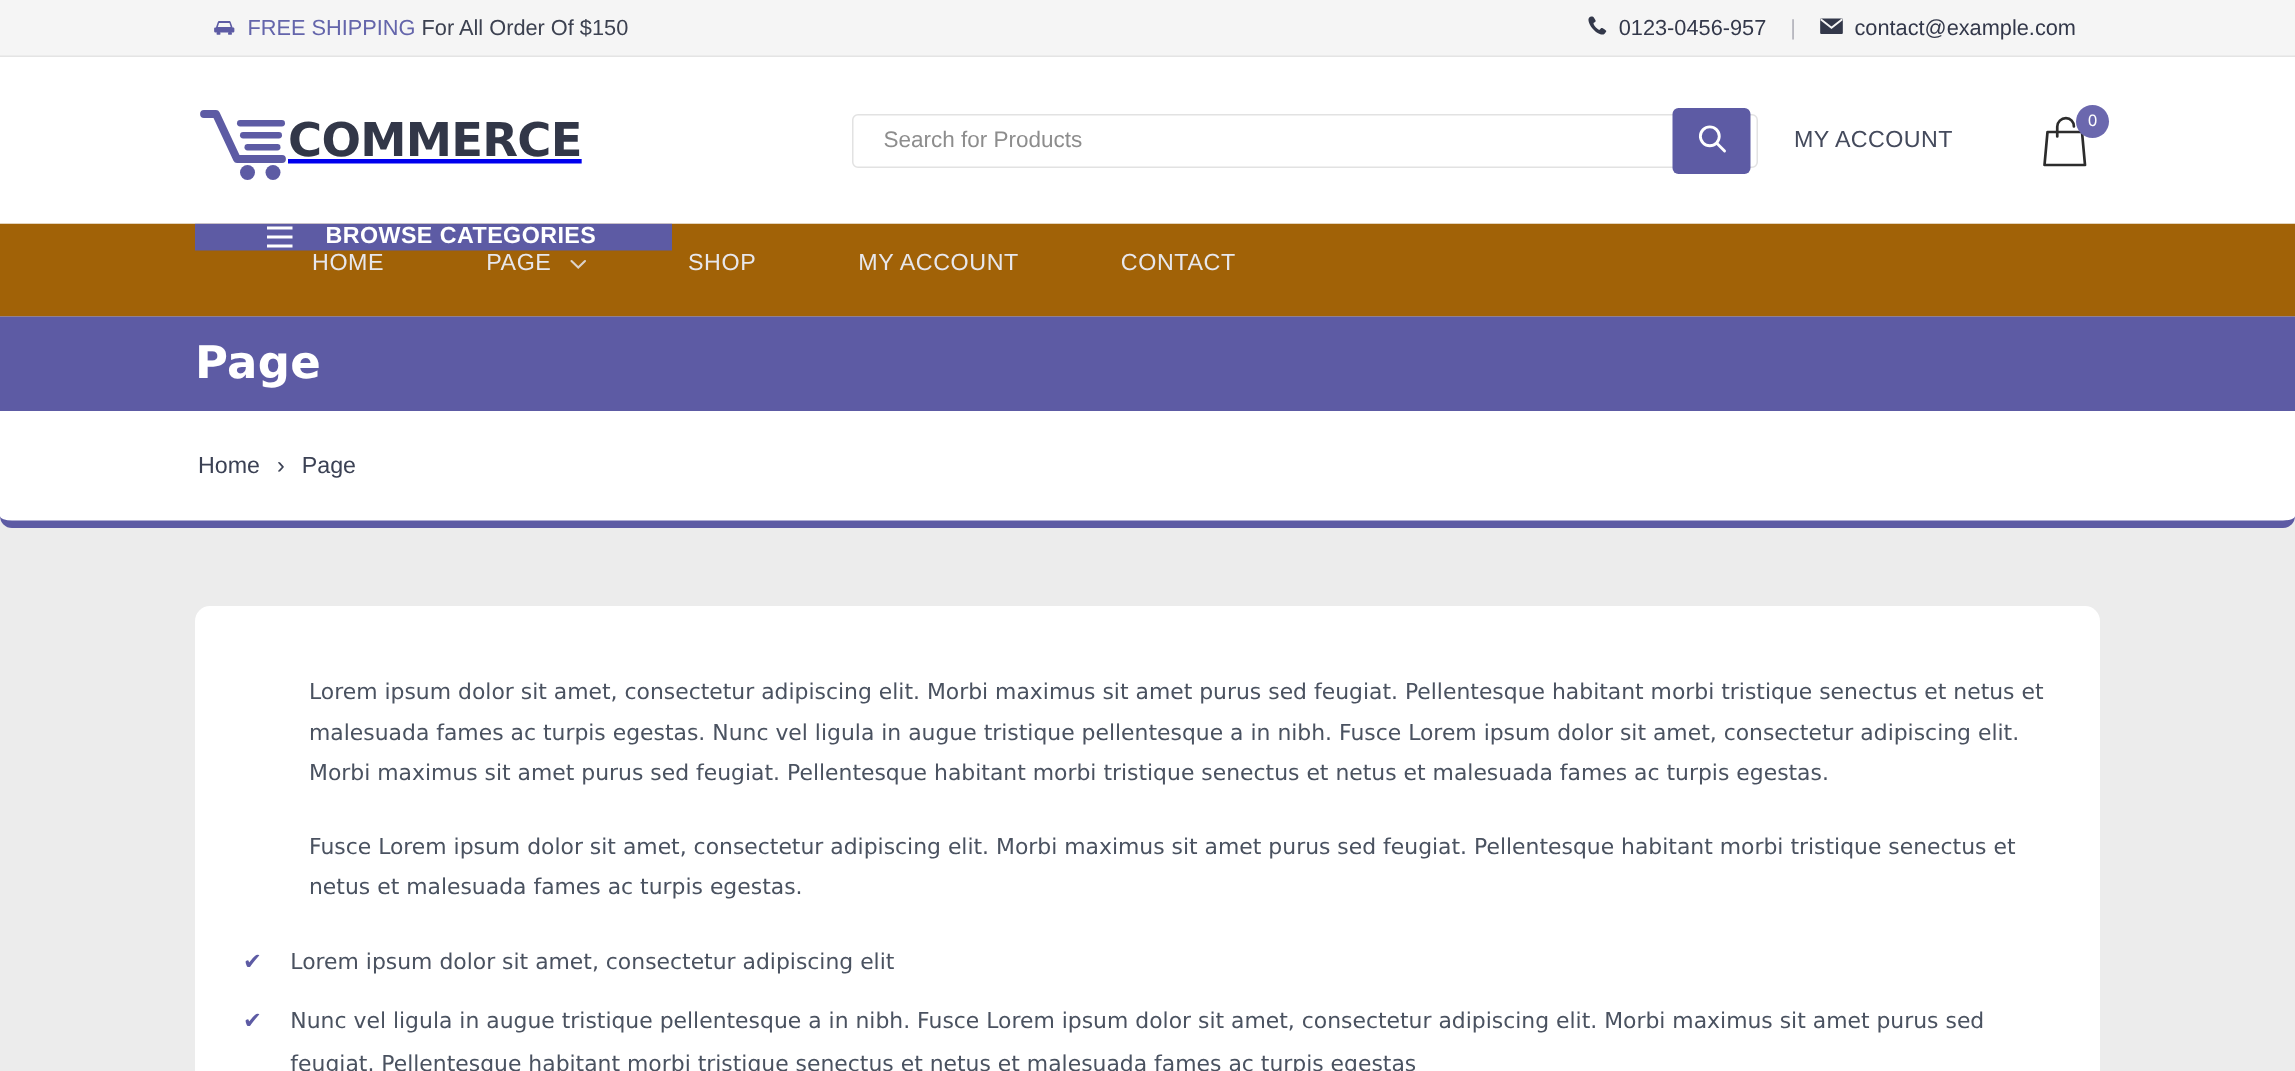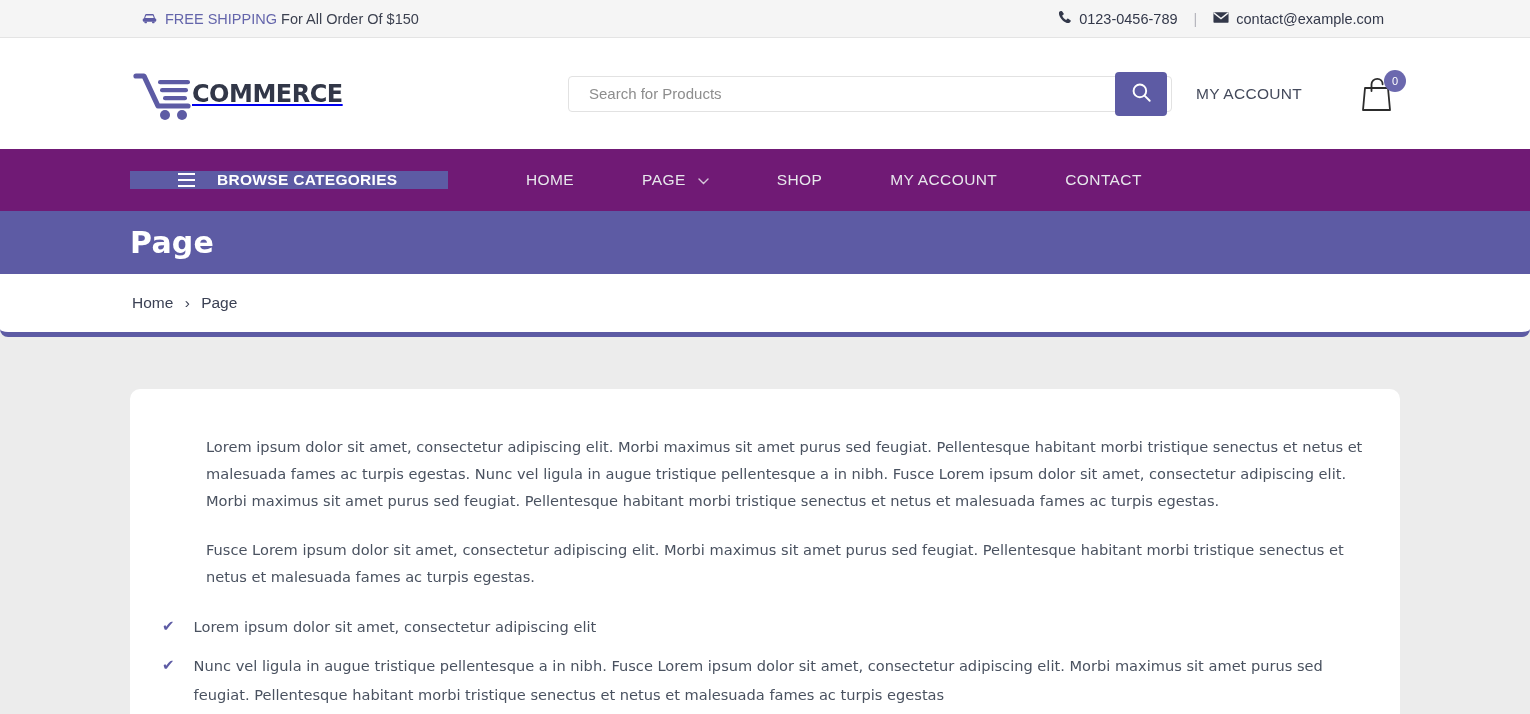--- a/index.html
+++ b/index.html
@@ -35,21 +35,21 @@
     background: #ffffff;
     display: flex;
     align-items: center;
     padding: 0 132px 0 132px;
     position: relative;
   }
   .logo { display: flex; align-items: center; gap: 0px; }
   .logo-mark { width: 62px; height: 52px; margin-right: 2px; margin-top: 4px; }
   .logo-text {
     font-family: "DejaVu Sans", sans-serif;
-    font-size: 24px;
+    font-size: 31px;
     font-weight: 700;
     letter-spacing: -0.5px;
     color: #323748;
     margin-left: -4px;
   }
 
   .search-wrap {
     position: absolute;
     left: 568px;
     width: 604px;
@@ -102,24 +102,25 @@
     border-radius: 50%;
     background: #6b68ae;
     color: #fff;
     font-size: 11px;
     display: flex; align-items: center; justify-content: center;
   }
 
   
   .navbar {
     height: 62px;
-    background: #701a75;
-    display: flex;
-    align-items: center;
+    background: #a16207;
+    display: flex;
+    align-items: flex-start;
     padding-left: 130px;
+    flex-direction: column;
   }
   .browse-cat {
     width: 318px;
     background: #5d5ba4;
     display: flex;
     align-items: center;
     gap: 22px;
     padding-left: 48px;
     color: #fff;
     cursor: pointer;
@@ -157,21 +158,21 @@
     font-family: "DejaVu Sans", sans-serif;
     color: #ffffff;
     font-size: 30px;
     font-weight: 700;
     letter-spacing: 0.2px;
   }
 
   
   .crumb-wrap {
     background: #ffffff;
-    height: 63px;
+    height: 78px;
     display: flex;
     align-items: center;
     padding-left: 132px;
     border-bottom: 5px solid #5d5ba4;
     border-radius: 0 0 8px 8px;
   }
   .crumb { font-size: 15.5px; color: #3b4154; }
   .crumb a { color: #3b4154; text-decoration: none; }
   .crumb-sep { margin: 0 7px; color: #3b4154; }
 
@@ -226,21 +227,21 @@
     </span>
     <span><span class="ship-strong">FREE SHIPPING</span><span> For All Order Of $150</span></span>
   </div>
   <div class="topbar-right">
     <span class="tb-item">
       <span class="tb-ico">
         <svg width="14" height="14" viewBox="0 0 16 16" aria-hidden="true">
           <path d="M3.2 1.2 C2.4 1.2 1.2 2.1 1.1 3.3 C0.9 6.6 4.2 11.6 8.4 13.9 C10.9 15.3 12.5 15 13.4 14.2 C14.2 13.4 14.9 12.6 14.6 12 C14.4 11.6 12.3 10.2 11.6 9.9 C10.9 9.6 10.4 10.2 10 10.8 C9.7 11.3 9.4 11.4 8.7 11 C7.5 10.3 5.6 8.3 5.1 7 C4.8 6.3 5 6 5.5 5.8 C6.1 5.5 6.8 5.1 6.6 4.4 C6.4 3.7 5 1.6 4.6 1.4 C4.3 1.2 3.7 1.2 3.2 1.2 Z" fill="#33384a"></path>
         </svg>
       </span>
-      <span>0123-0456-789</span>
+      <span>0123-0456-957</span>
     </span>
     <span class="tb-sep">|</span>
     <span class="tb-item">
       <span class="tb-ico">
         <svg width="16" height="13" viewBox="0 0 18 14" aria-hidden="true">
           <rect x="0.5" y="1.2" width="17" height="11.6" rx="0.8" fill="#33384a"></rect>
           <path d="M0.9 1.8 L9 8.2 L17.1 1.8" stroke="#f5f5f5" stroke-width="1.5" fill="none"></path>
         </svg>
       </span>
       <span>contact@example.com</span>

